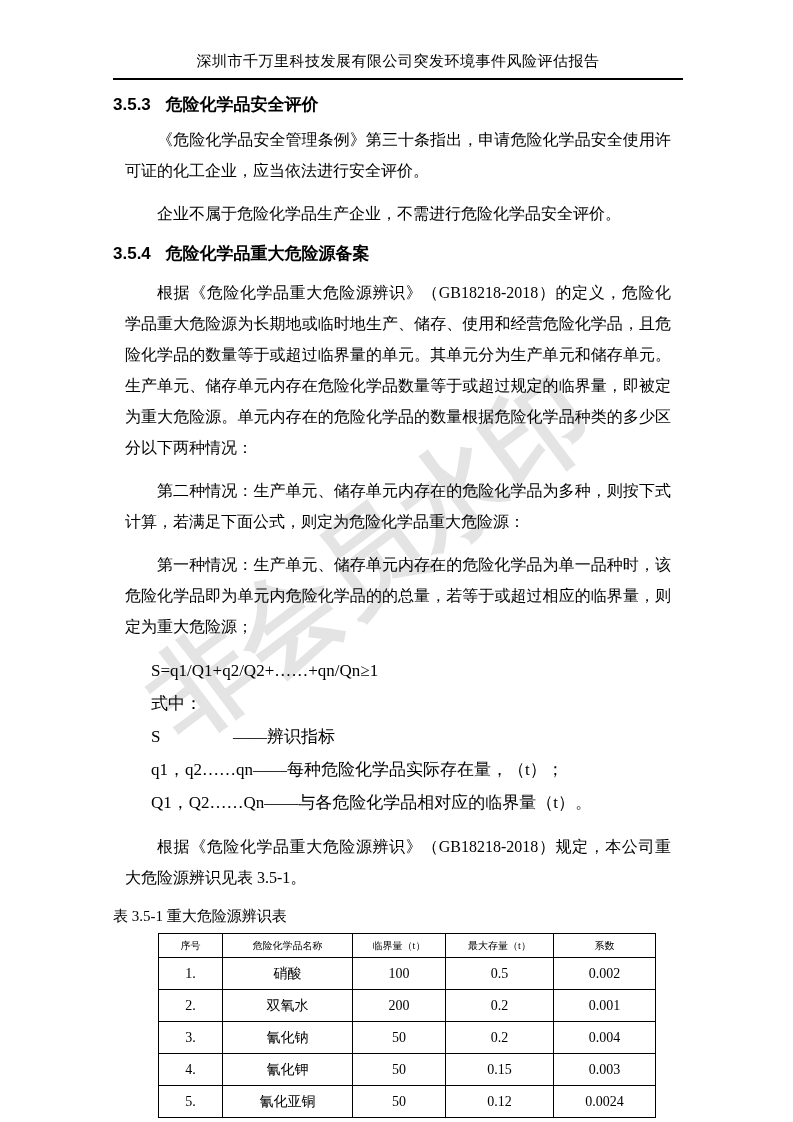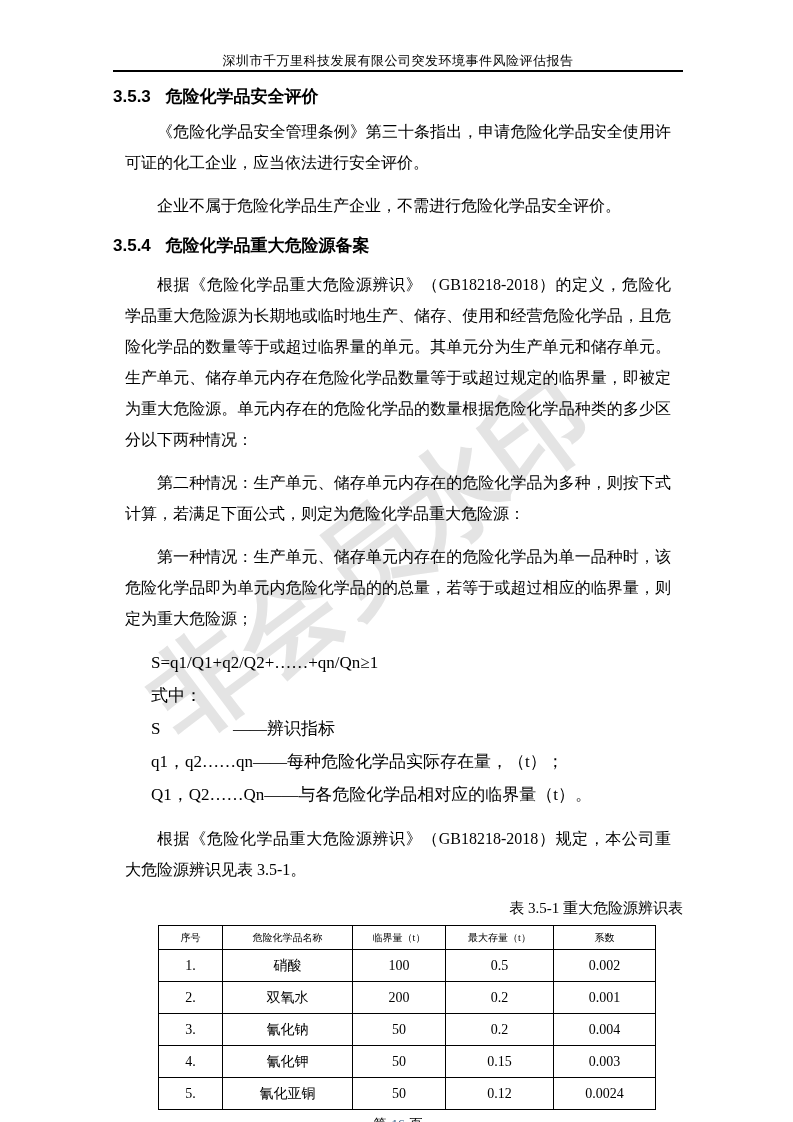--- a/index.html
+++ b/index.html
@@ -35,23 +35,24 @@
   }
   .content {
     position: absolute;
     left: 113px;
     top: 0;
     width: 570px;
     z-index: 1;
   }
   .doc-header {
     margin-top: 52px;
+    padding-bottom: 7px;
     border-bottom: 2px solid #000000;
     text-align: center;
-    font-size: 13px;
+    font-size: 15px;
     letter-spacing: 0.5px;
   }
   h2.sec {
     margin: 13px 0 8px 0;
     font-size: 17px;
     font-weight: bold;
     font-family: "Liberation Sans", sans-serif;
     line-height: 23px;
   }
   h2.sec .sec-num { margin-right: 10px; }
@@ -67,21 +68,21 @@
     padding-left: 38px;
     font-size: 17px;
     line-height: 33px;
   }
   .formula-block .sym {
     display: inline-block;
     width: 82px;
   }
   .table-caption {
     margin-top: 3px;
-    text-align: right;
+    text-align: left;
     font-size: 15px;
     line-height: 22px;
   }
   table.hazard {
     margin: 6px 0 0 45px;
     border-collapse: collapse;
     table-layout: fixed;
     width: 497px;
   }
   table.hazard th, table.hazard td {

